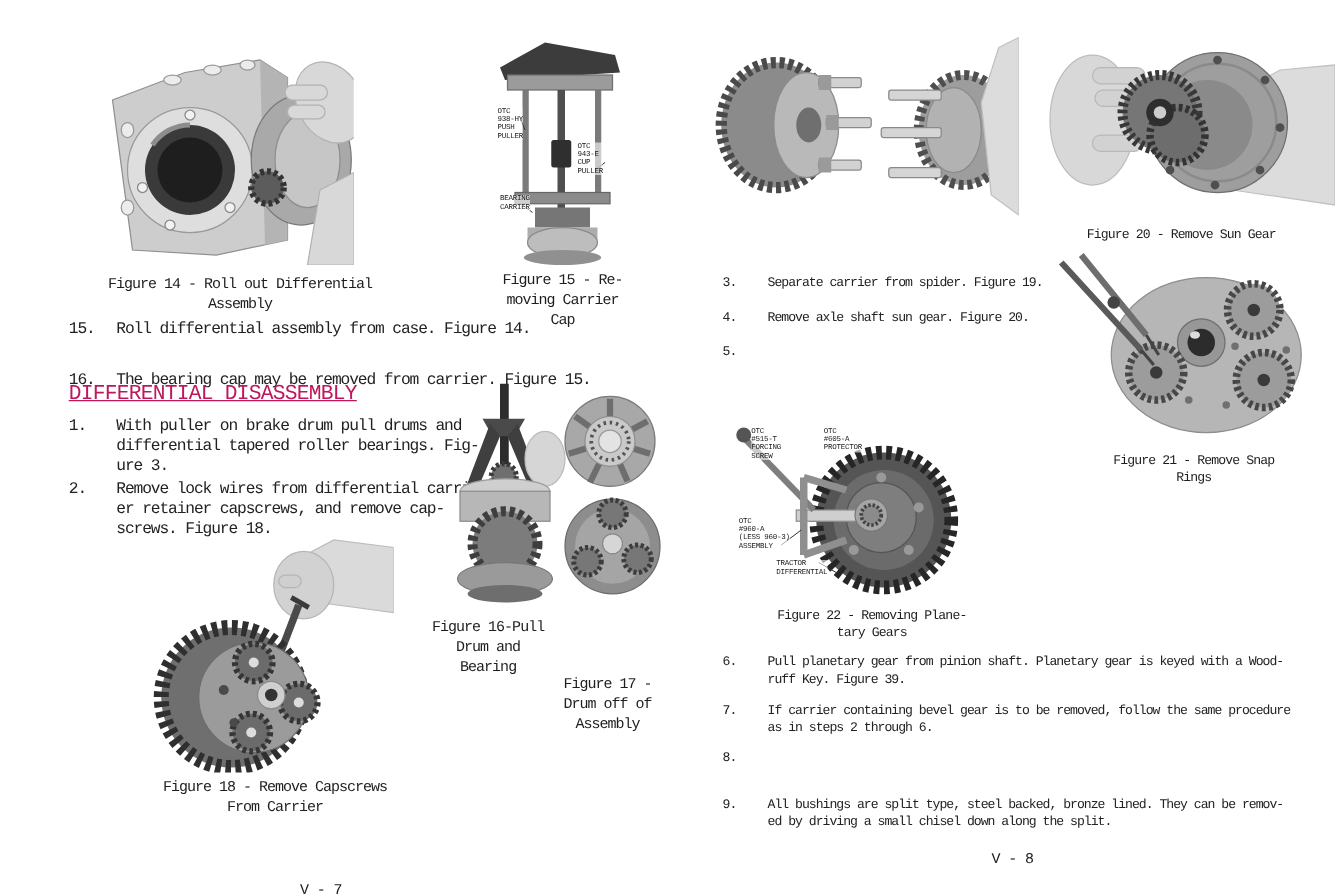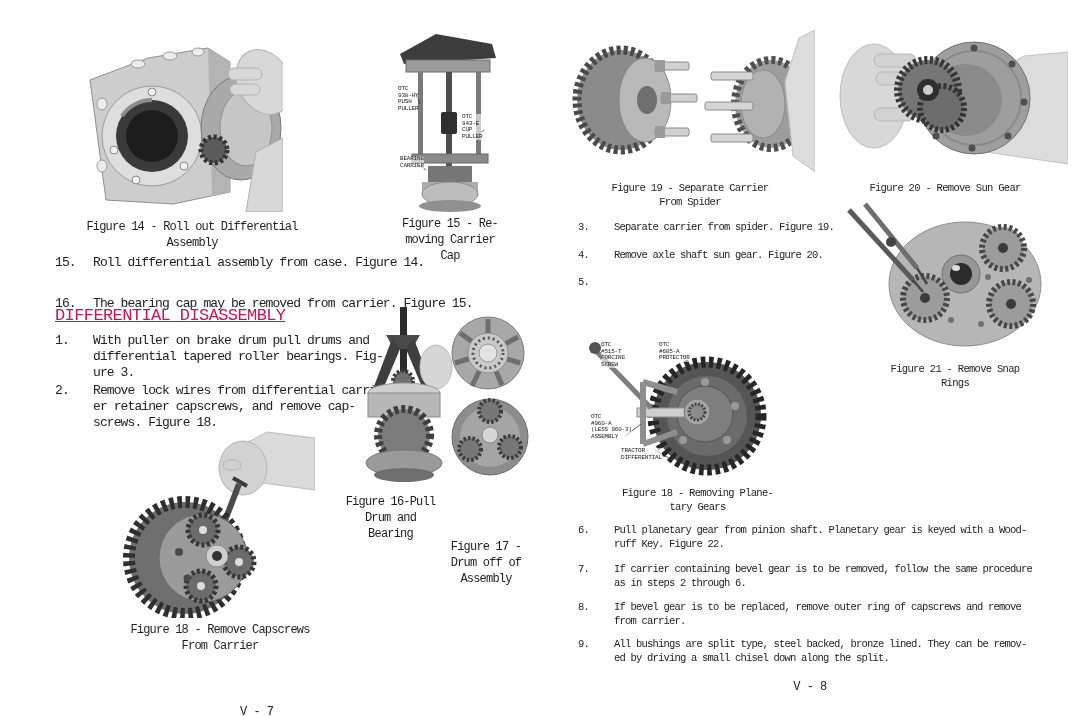--- a/index.html
+++ b/index.html
@@ -242,22 +242,20 @@
           <circle cx="100" cy="124" r="3.5"></circle>
       </g>
       <circle cx="130" cy="88" r="36" fill="#8a8a8a"></circle>
       <circle cx="92" cy="78" r="30" fill="#767676" stroke="#383838" stroke-width="8" stroke-dasharray="3 2.5"></circle>
       <circle cx="106" cy="96" r="22" fill="#6d6d6d" stroke="#333" stroke-width="6" stroke-dasharray="3 2.5"></circle>
       <circle cx="92" cy="78" r="11" fill="#2e2e2e"></circle>
       <circle cx="92" cy="78" r="5" fill="#cccccc"></circle>
     </svg>
   </div>
 
-  <div class="caption small" style="left:45px;top:181px;width:200px;">Figure 19 - Separate Carrier
-From Spider</div>
   <div class="caption small" style="left:300px;top:181px;width:200px;">Figure 20 - Remove Sun Gear</div>
 
   <div class="step rp-step" style="left:33px;top:221px;width:300px;">
     <span class="num">3.</span>
     <span class="txt">Separate carrier from spider. Figure 19.</span>
   </div>
   <div class="step rp-step" style="left:33px;top:249px;width:300px;">
     <span class="num">4.</span>
     <span class="txt">Remove axle shaft sun gear. Figure 20.</span>
   </div>
@@ -322,37 +320,35 @@
 #605-A
 PROTECTOR</div>
     <div class="pl" style="left:6px;top:86px;">OTC
 #960-A
 (LESS 960-3)
 ASSEMBLY</div>
     <div class="pl" style="left:36px;top:120px;">TRACTOR
 DIFFERENTIAL</div>
   </div>
 
-  <div class="caption small" style="left:45px;top:486px;width:215px;">Figure 18 - Removing Plane-
+  <div class="caption small" style="left:45px;top:486px;width:215px;">Figure 22 - Removing Plane-
 tary Gears</div>
 
   <div class="step rp-step" style="left:33px;top:524px;width:480px;">
     <span class="num">6.</span>
     <span class="txt">Pull planetary gear from pinion shaft. Planetary gear is keyed with a Wood-
-ruff Key. Figure 22.</span>
+ruff Key. Figure 39.</span>
   </div>
   <div class="step rp-step" style="left:33px;top:563px;width:480px;">
     <span class="num">7.</span>
     <span class="txt">If carrier containing bevel gear is to be removed, follow the same procedure
 as in steps 2 through 6.</span>
   </div>
   <div class="step rp-step" style="left:33px;top:601px;width:480px;">
     <span class="num">8.</span>
-    <span class="txt">If bevel gear is to be replaced, remove outer ring of capscrews and remove
-from carrier.</span>
   </div>
   <div class="step rp-step" style="left:33px;top:638px;width:480px;">
     <span class="num">9.</span>
     <span class="txt">All bushings are split type, steel backed, bronze lined. They can be remov-
 ed by driving a small chisel down along the split.</span>
   </div>
 
   <div class="pageno" style="left:235px;top:680px;width:60px;text-align:center;">V - 8</div>
 </div>
 

